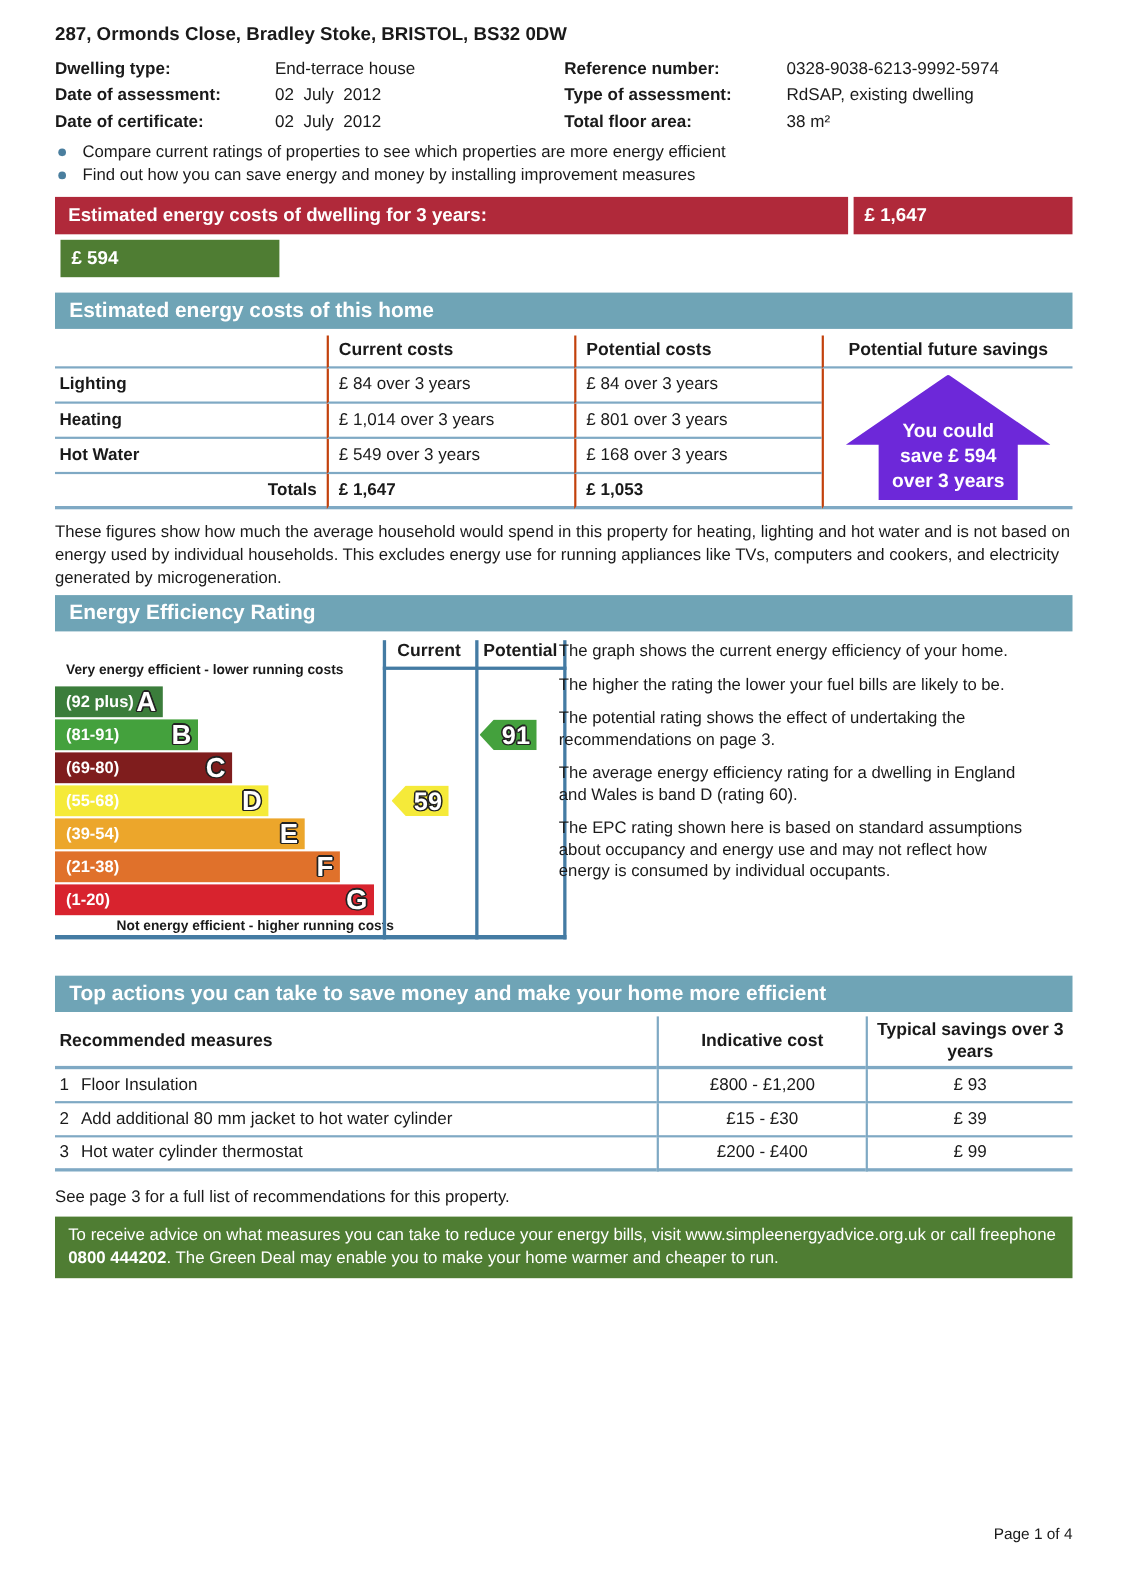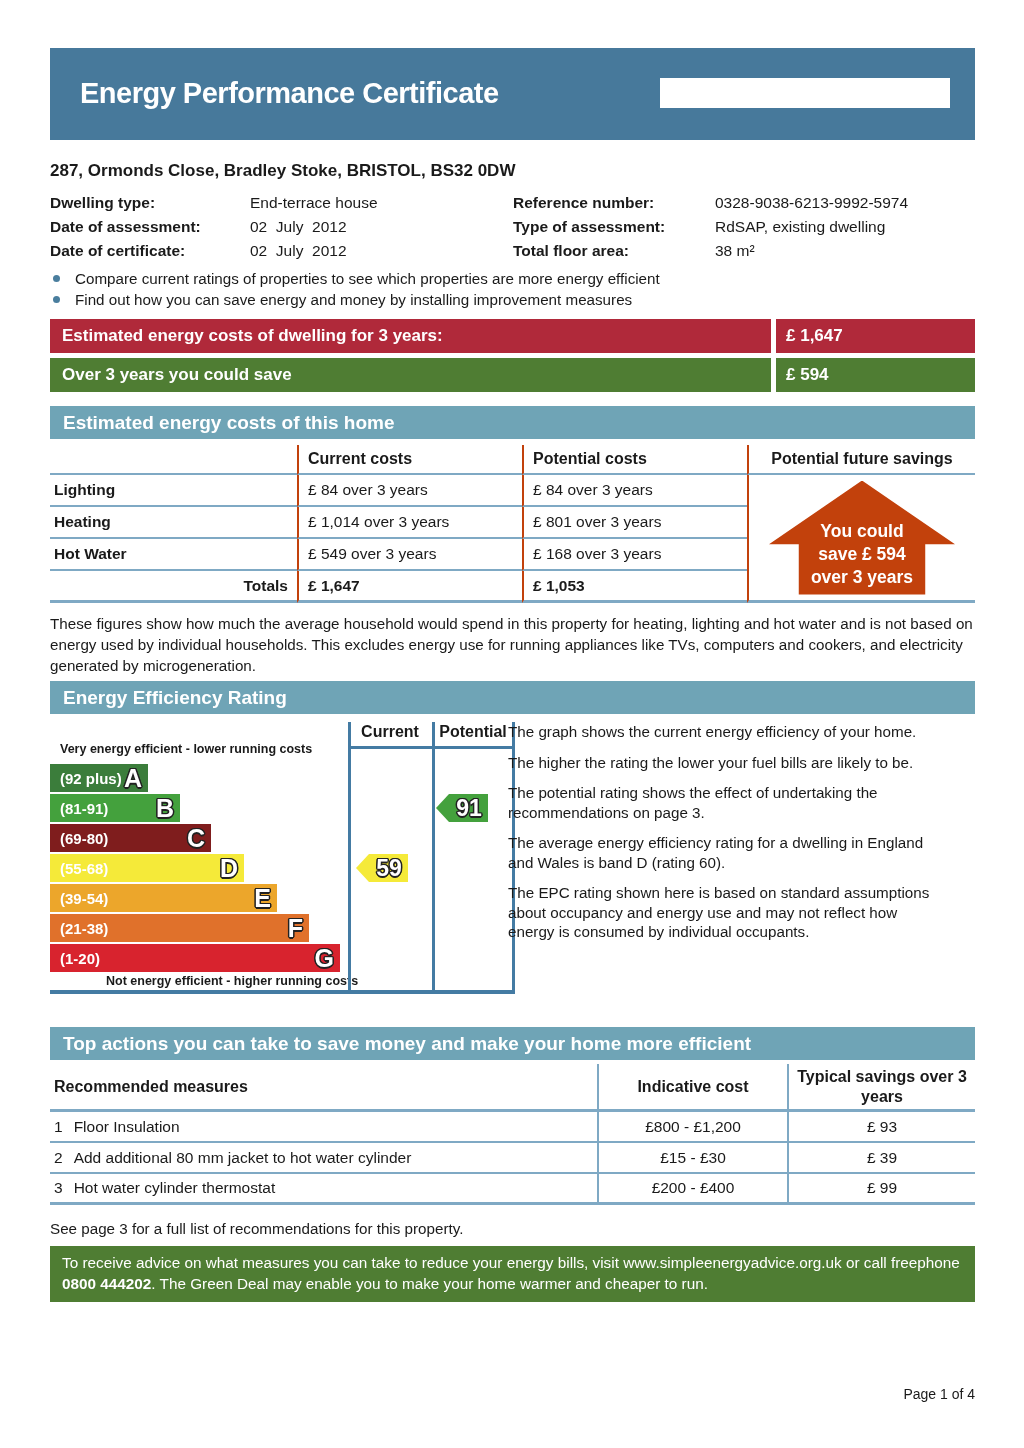--- a/index.html
+++ b/index.html
@@ -44,21 +44,21 @@
   .ct-cell { border-bottom:2px solid #7fa9c4; }
   .ct-head { font-weight:bold; font-size:16px; line-height:28px; height:30px; padding-left:9px; }
   .ct-vline { border-left:2px solid #c2410c; }
   .ct-row { height:32px; line-height:30px; padding-left:9px; }
   .ct-label { font-weight:bold; padding-left:4px; }
   .ct-totals-label { font-weight:bold; text-align:right; padding-right:9px; }
   .ct-bold { font-weight:bold; }
   .ct-bottom { border-bottom:3px solid #7fa9c4; }
   .ct-savings-head { text-align:center; padding-left:0; }
   .ct-savings-cell { grid-column:4; grid-row:2 / span 4; display:flex; align-items:center; justify-content:center; }
-  .house { width:186px; height:114px; background:#c2410c; clip-path:polygon(50% 0%,100% 56%,84% 56%,84% 100%,16% 100%,16% 56%,0% 56%);
+  .house { width:186px; height:114px; background:#6d28d9; clip-path:polygon(50% 0%,100% 56%,84% 56%,84% 100%,16% 100%,16% 56%,0% 56%);
            display:flex; flex-direction:column; justify-content:flex-end; align-items:center; padding-bottom:5px;
            color:#fff; font-weight:bold; font-size:17.5px; line-height:1.32; text-align:center; }
 
   .disclaimer { margin-top:10px; font-size:15.2px; line-height:21px; }
 
   
   .epc-chart { position:relative; margin-top:8px; height:277px; }
   .epc-top-label, .epc-bottom-label { position:absolute; left:10px; font-size:12.5px; font-weight:bold; }
   .epc-top-label { top:20px; }
   .epc-bottom-label { top:252px;margin-left:46px; }
@@ -109,24 +109,20 @@
   .advice-box b { font-weight:bold; }
 
   .page-footer { position:absolute; top:1386px; left:50px; width:925px; text-align:right; font-size:14px; }
 </style>
 </head>
 <body>
 
 <div class="page">
   <div class="content">
 
-    <div class="banner">
-      <div class="banner-title">Energy Performance Certificate</div>
-      <div class="logo-box"></div>
-    </div>
 
     <div class="address">287, Ormonds Close, Bradley Stoke, BRISTOL, BS32 0DW</div>
 
     <div class="meta">
       <div class="lbl">Dwelling type:</div>
       <div class="val">End-terrace house</div>
       <div class="lbl">Reference number:</div>
       <div class="val">0328-9038-6213-9992-5974</div>
 
       <div class="lbl">Date of assessment:</div>
@@ -150,21 +146,20 @@
         <span>Find out how you can save energy and money by installing improvement measures</span>
       </div>
     </div>
 
     <div class="bars">
       <div class="bar red">
         <div class="bar-label">Estimated energy costs of dwelling for 3 years:</div>
         <div class="bar-value">£ 1,647</div>
       </div>
       <div class="bar green">
-        <div class="bar-label">Over 3 years you could save</div>
         <div class="bar-value">£ 594</div>
       </div>
     </div>
 
     <div class="teal-header hdr-costs">Estimated energy costs of this home</div>
 
     <div class="costs-table">
       <div class="ct-cell"></div>
       <div class="ct-cell ct-vline ct-head">Current costs</div>
       <div class="ct-cell ct-vline ct-head">Potential costs</div>

